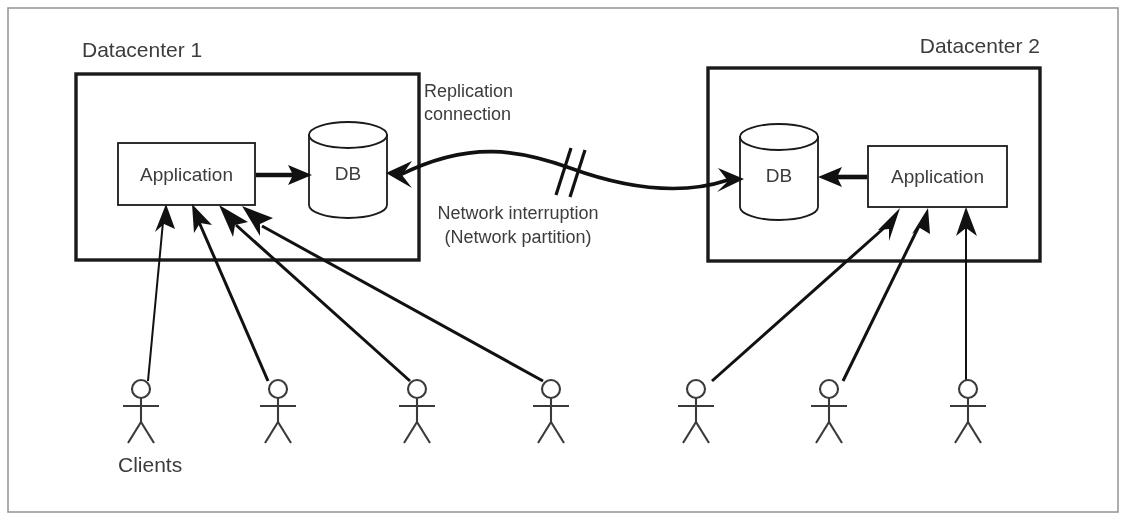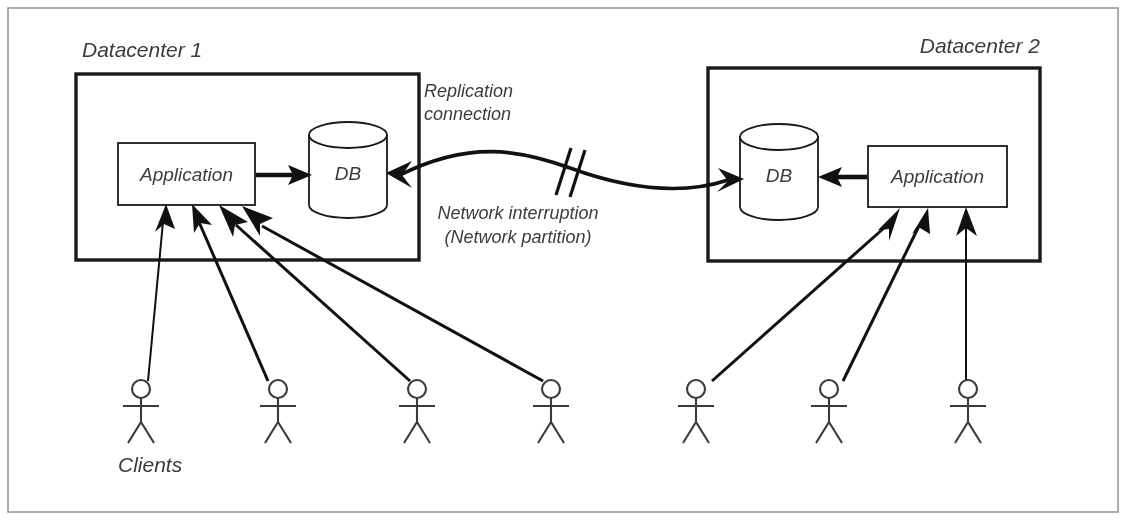--- a/index.html
+++ b/index.html
@@ -9,21 +9,20 @@
   }
   body {
     font-family: "Liberation Sans", sans-serif;
   }
   #diagram-root {
     position: relative;
     width: 1126px;
     height: 520px;
     background: #ffffff;
     overflow: hidden;
-    font-style: italic;
   }
   svg.diagram-svg {
     display: block;
     width: 1126px;
     height: 520px;
   }
   .frame-border {
     fill: none;
     stroke: #9a9a9a;
     stroke-width: 1.6;

